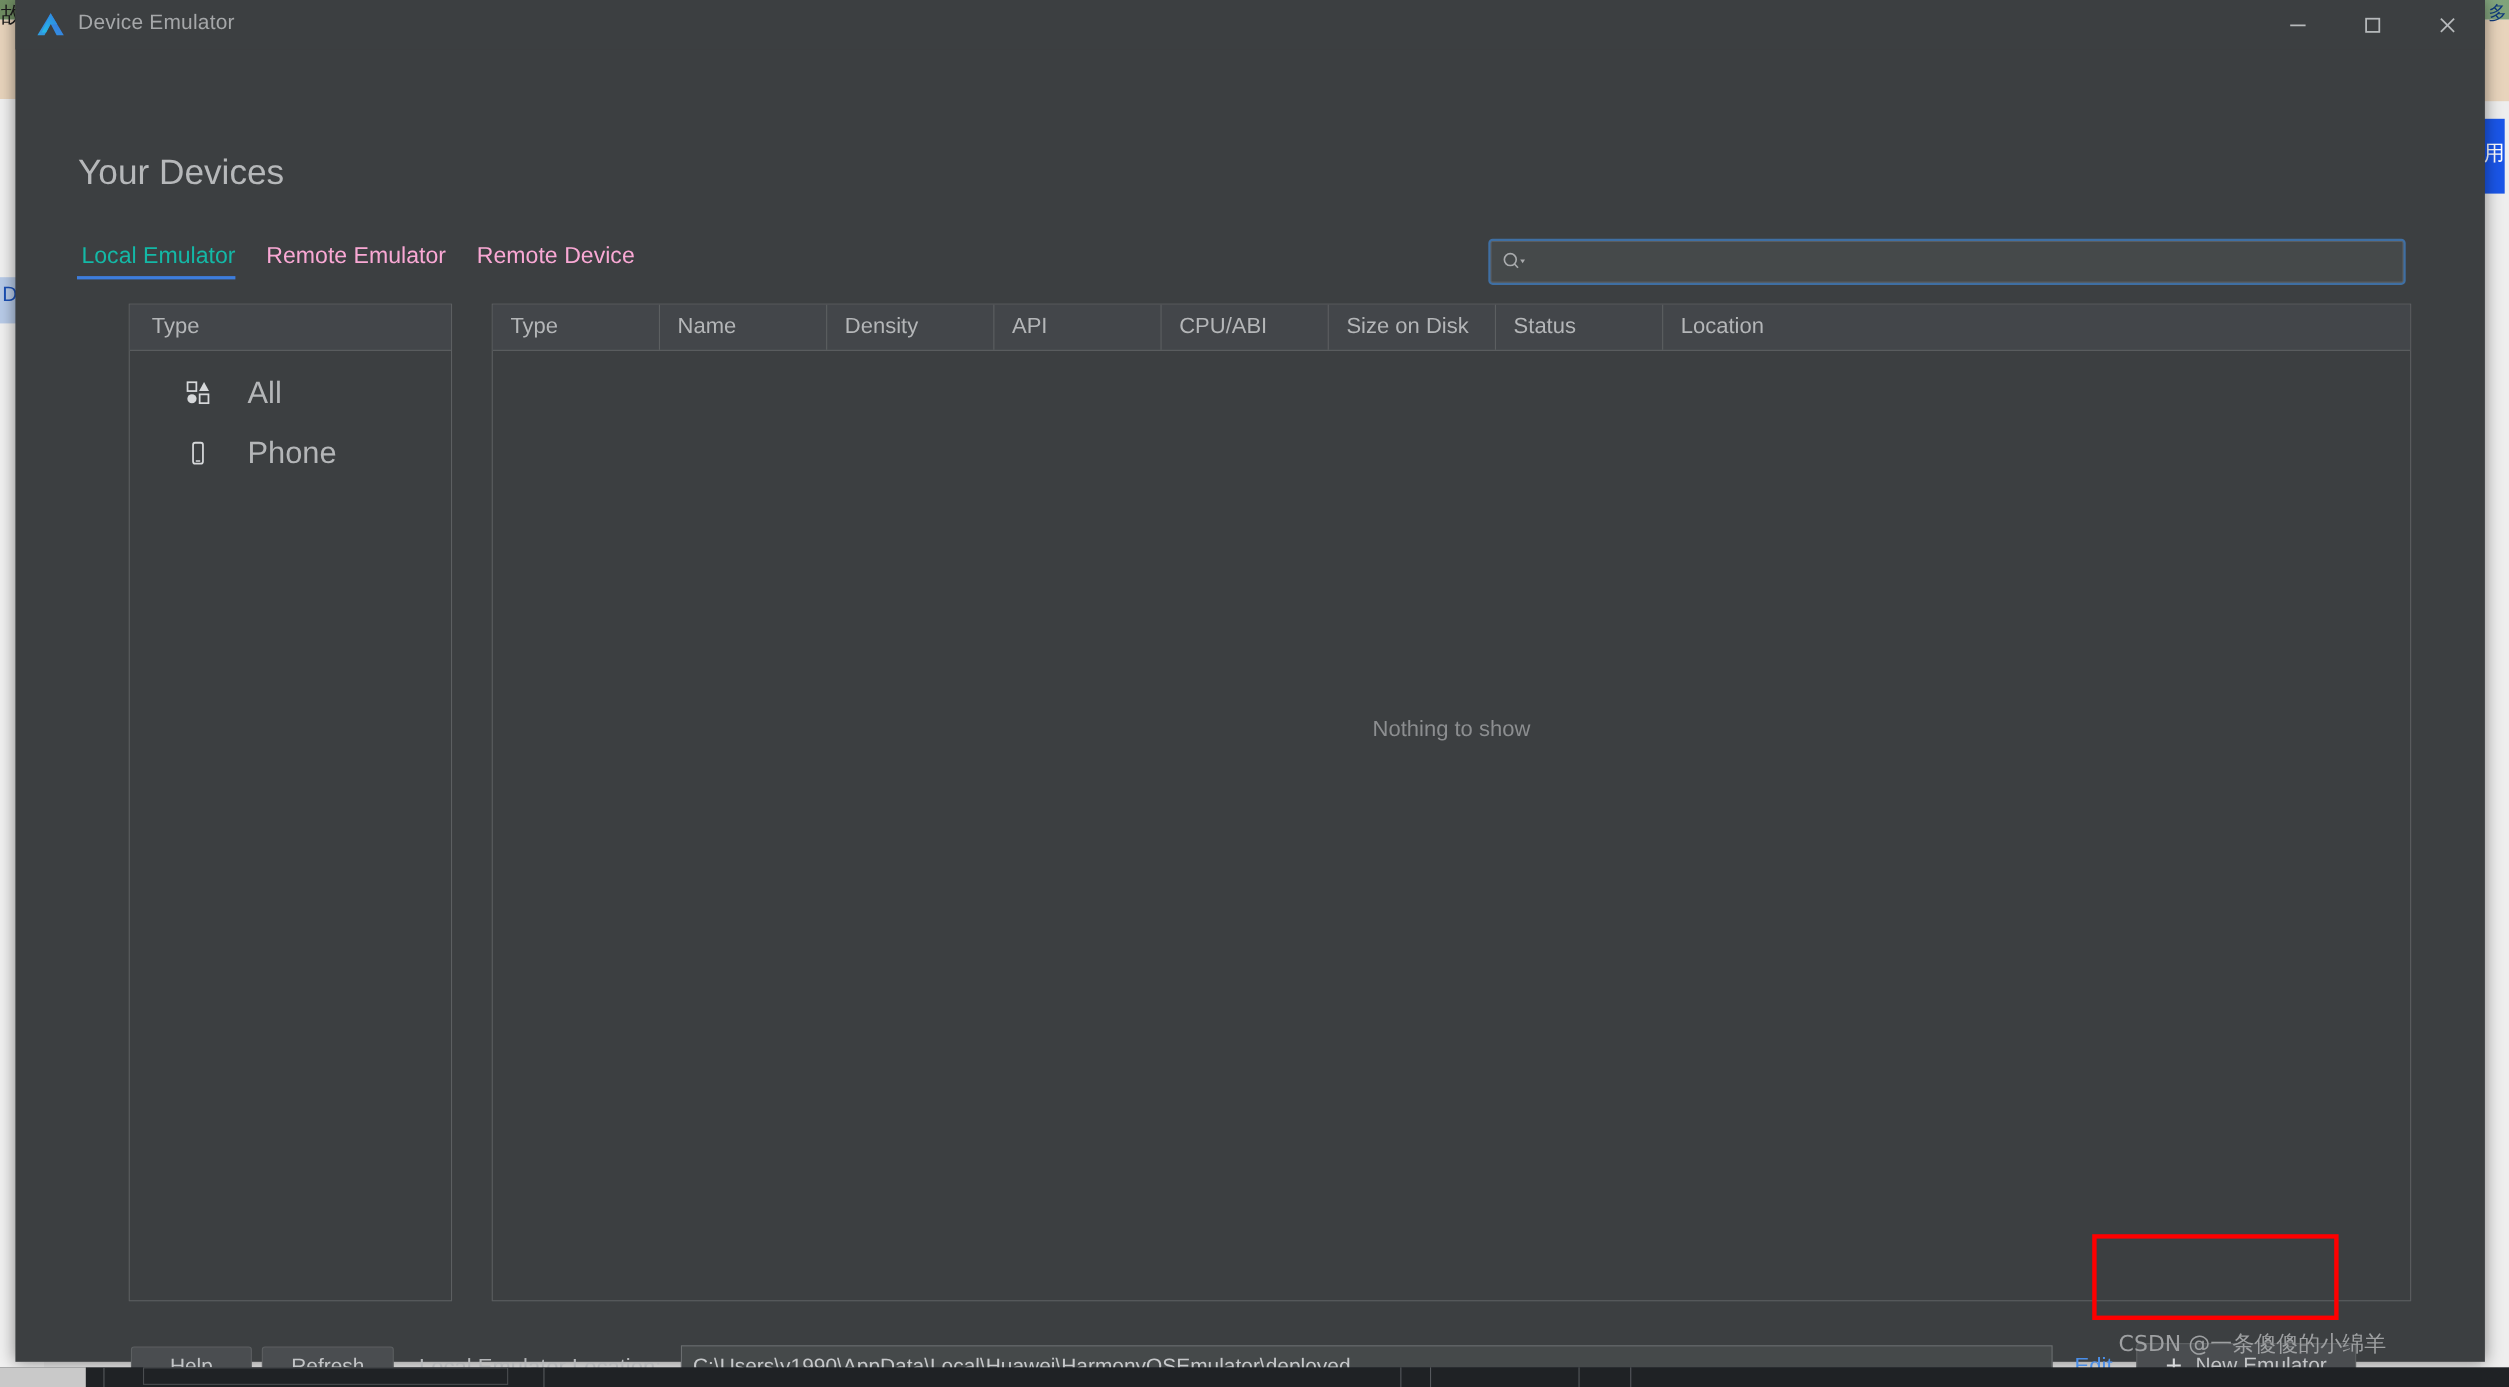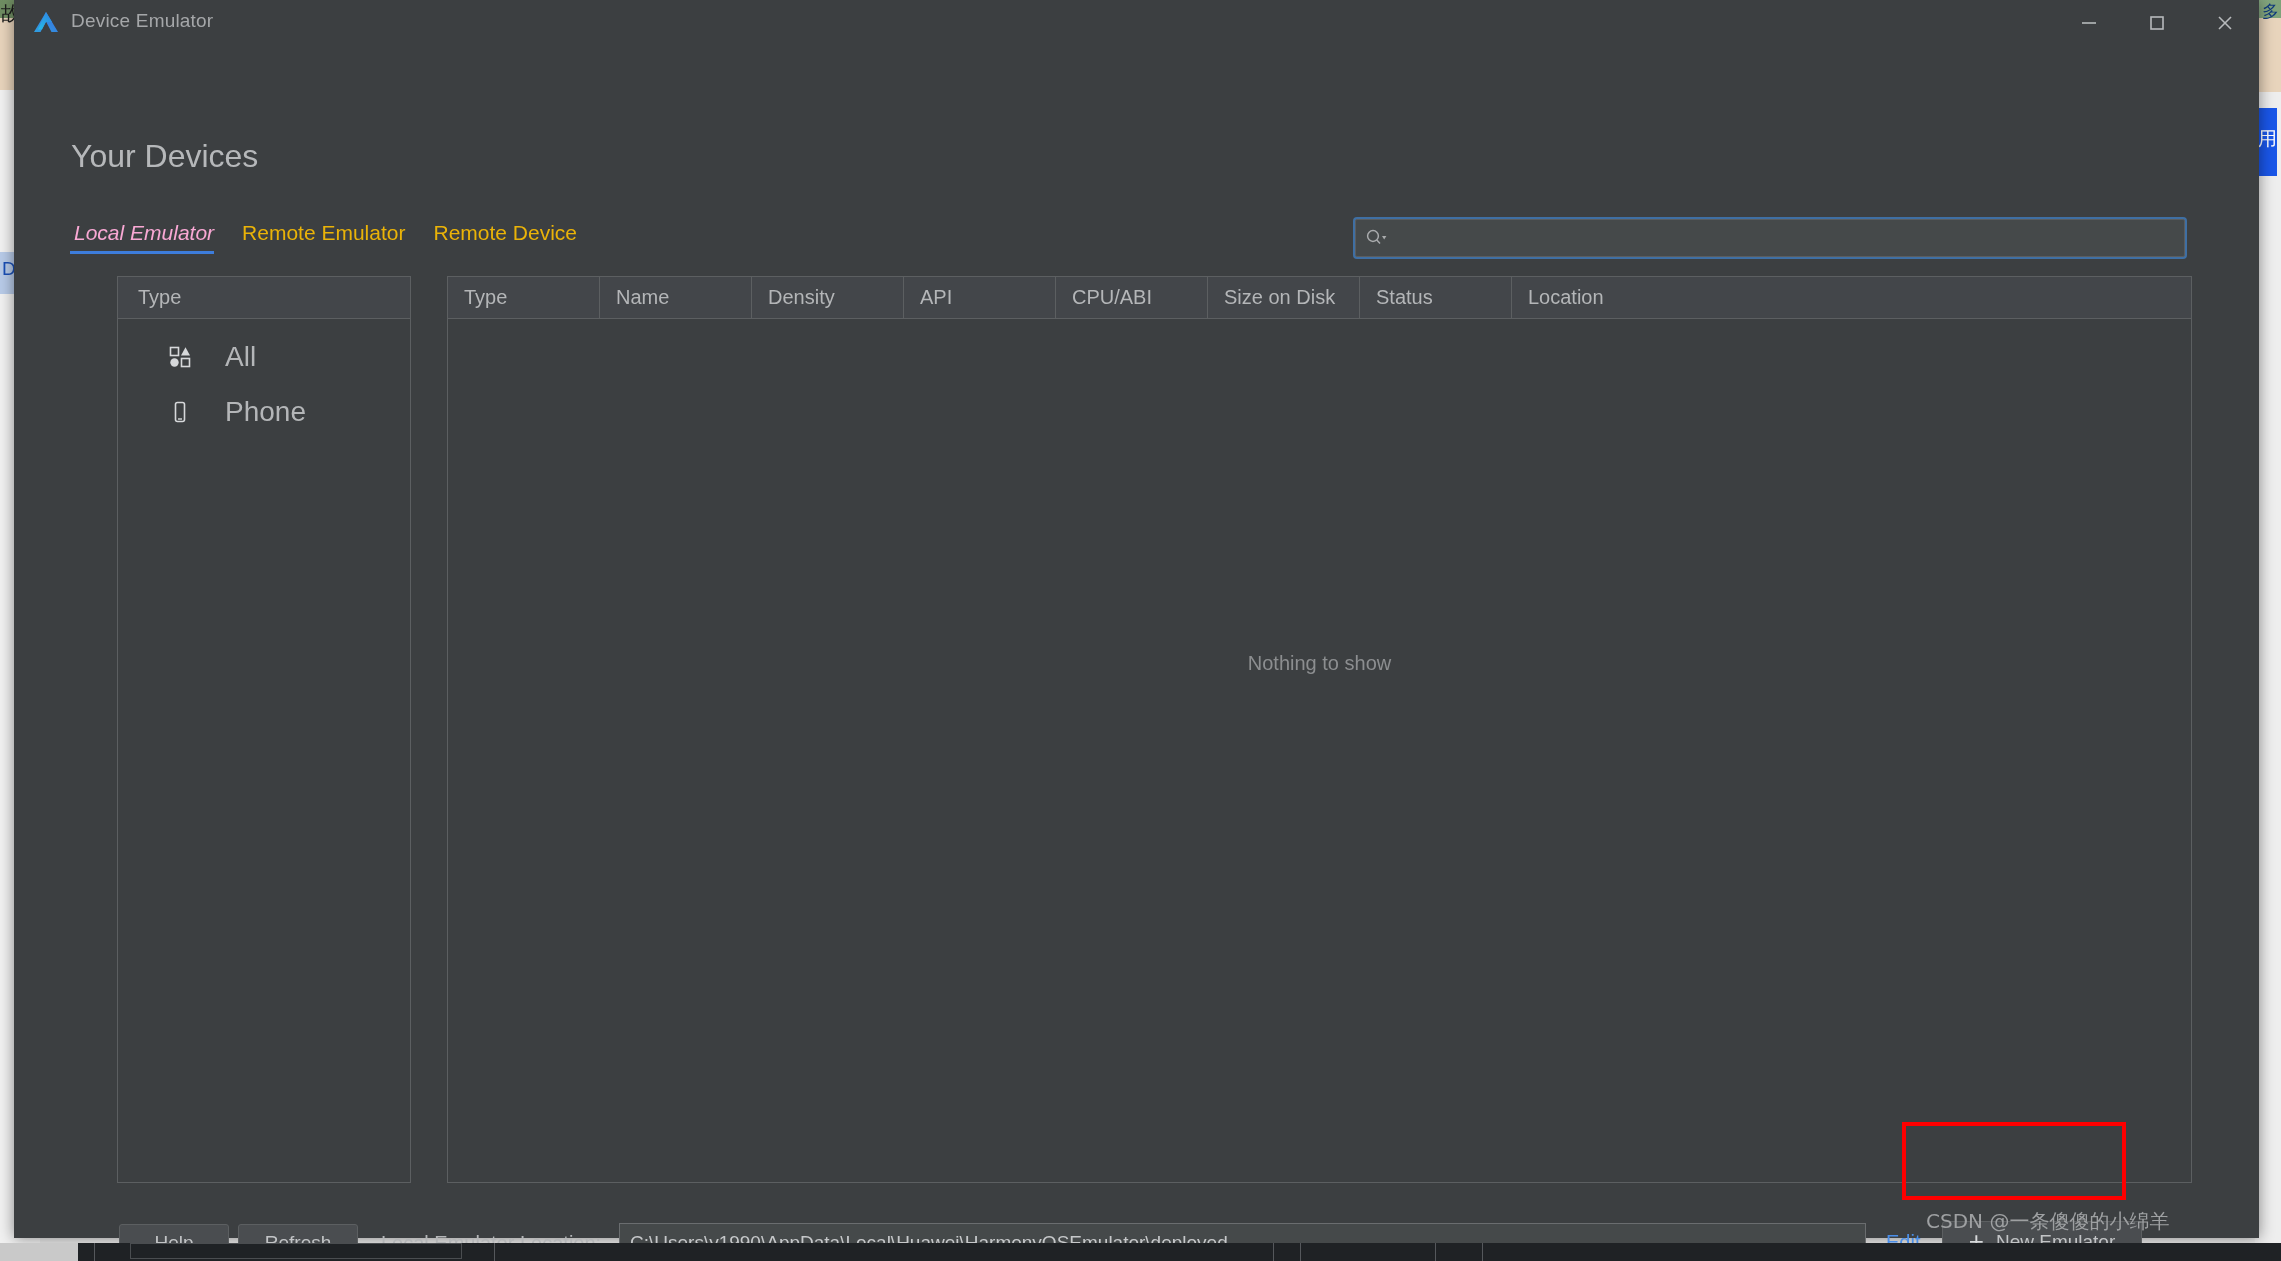--- a/index.html
+++ b/index.html
@@ -65,22 +65,22 @@
   .winbtn { width: 68px; height: 45px; display: flex; align-items: center;
     justify-content: center; color: #b7babc; }
   .winbtn svg { display: block; }
 
   
   .page { position: relative; padding: 0 0 0 0; }
   .page-title { position: absolute; left: 57px; top: 93px; font-size: 32px;
     color: #b6b8ba; font-weight: normal; }
 
   .tabs { position: absolute; left: 56px; top: 176px; display: flex; gap: 0; }
-  .tab { font-size: 21px; color: #eab308; padding: 0 24px 9px 4px; position: relative; }
-  .tab.active { color: #f9a8d4; font-style: italic; }
+  .tab { font-size: 21px; color: #f9a8d4; padding: 0 24px 9px 4px; position: relative; }
+  .tab.active { color: #14b8a6; }
   .tab.active::after {
     content: ""; position: absolute; left: 0; right: 24px; bottom: 0; height: 3px;
     background: #3d7ddc;
   }
 
   
   .searchbox {
     position: absolute; left: 1341px; top: 174px; width: 828px; height: 36px;
     background: #45494a; border: 1px solid #5a5d5f; border-radius: 2px;
     box-shadow: 0 0 0 2px #3f6fa3;

